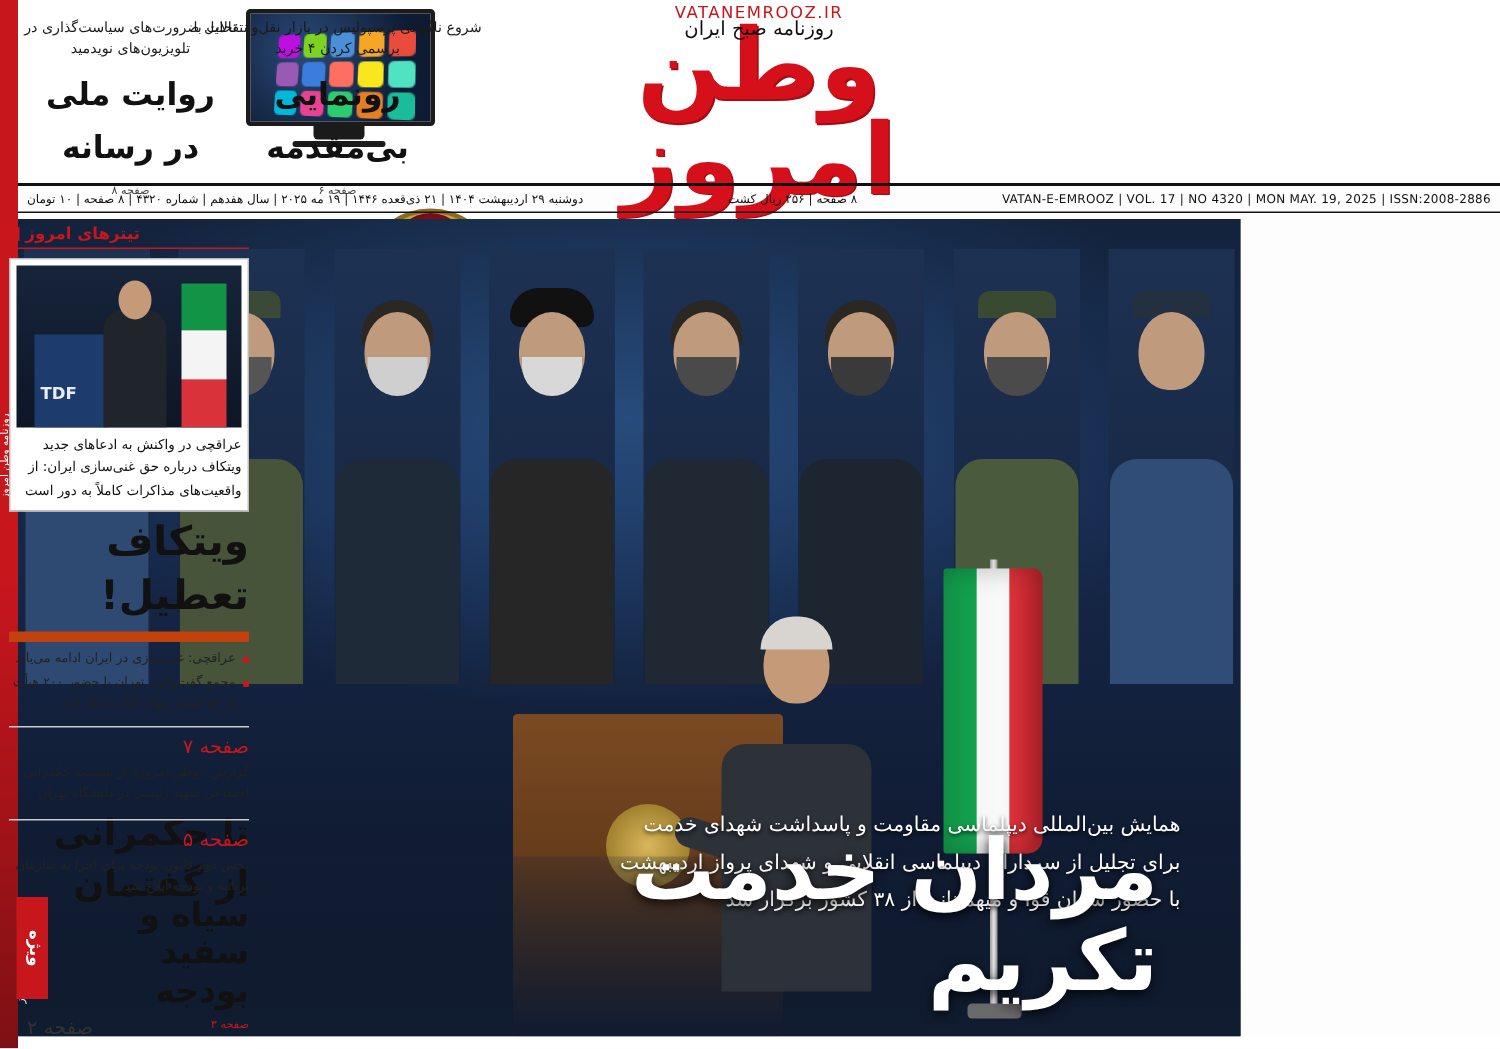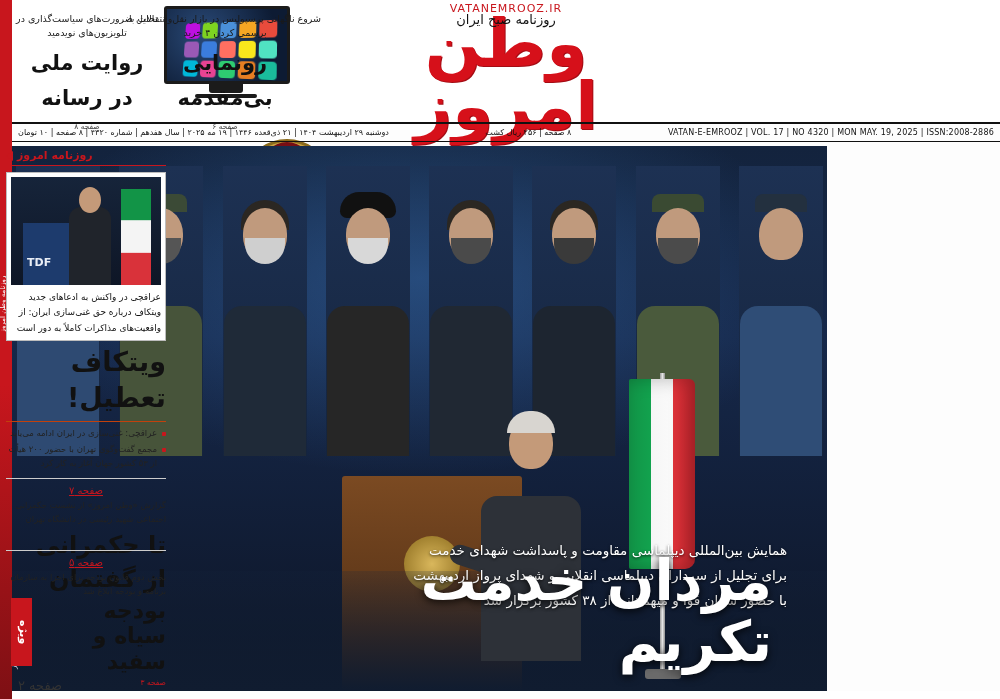--- a/index.html
+++ b/index.html
@@ -289,34 +289,33 @@
   .sb-cap {
     direction: rtl; text-align: right; font-size: 9px; line-height: 1.7;
     color: #111; margin-top: 5px;
   }
   .sb-head {
     direction: rtl; text-align: right; font-size: 27px; font-weight: bold;
     color: #111; line-height: 1.12; margin-top: 6px;
   }
   .sb-bullets {
     direction: rtl; margin-top: 8px;
-    border-top: 1px solid #c2410c; padding-top: 5px;
+    border-top: 7px solid #c2410c; padding-top: 5px;
   }
   .sb-bullets li {
     list-style: none; font-size: 8.5px; line-height: 1.6; color: #222;
     padding-right: 9px; position: relative; margin-bottom: 2px;
   }
   .sb-bullets li:before {
     content: ""; position: absolute; right: 0; top: 5px;
     width: 4px; height: 4px; background: #c8161d; border-radius: 1px;
   }
   .sb-meta {
-    direction: rtl; text-align: center; font-size: 10px; color: #c8161d;
+    direction: rtl; text-align: right; font-size: 13px; color: #c8161d;
     margin-top: 6px;
-    text-decoration: underline;
   }
   .sb-sum {
     direction: rtl; text-align: right; font-size: 8.5px; color: #222;
     line-height: 1.65; margin-top: 2px;
   }
   .sb-head2 {
     direction: rtl; text-align: right; font-size: 24px; font-weight: bold;
     color: #111; line-height: 1.15; margin-top: 6px;
   }
   .divider { height: 1px; background: #ccc; margin: 8px 0 6px; }
@@ -499,21 +498,21 @@
     <div class="headline-big">
       <div>مردان خدمت</div>
       <div>تکریم</div>
     </div>
 
     <div class="photo-credit">عکس: وطن امروز</div>
   </div>
 
   <div class="sidebar">
     <div class="sb-title">
-      <span>روزنامه امروز</span>
+      <span>تیترهای امروز</span>
       <div class="tri"></div>
     </div>
 
     <div class="sb-card">
       <div class="sb-photo">
         <div class="podium2"></div>
         <div class="tdf">TDF</div>
         <div class="man2"></div>
         <div class="man2head"></div>
         <div class="flag2"></div>
@@ -536,22 +535,22 @@
     <div class="sb-head2">تا حکمرانی</div>
     <div class="sb-head2">از گفتمان</div>
 
     <div class="sb-bottom">
       <div class="divider"></div>
       <div class="sb-meta">صفحه ۵</div>
       <div class="sb-sum">بخش دوم قانون بودجه برای اجرا به سازمان برنامه و بودجه ابلاغ شد</div>
       <div class="badge-row">
         <div class="vijeh">ویژه</div>
         <div>
+          <div class="sb-head3">سیاه و سفید</div>
           <div class="sb-head3">بودجه</div>
-          <div class="sb-head3">سیاه و سفید</div>
         </div>
       </div>
       <div class="sb-foot">صفحه ۳</div>
     </div>
   </div>
 
   <div class="page-num">صفحه ۲</div>
   <div class="bottom-bar"></div>
 </div>
 

